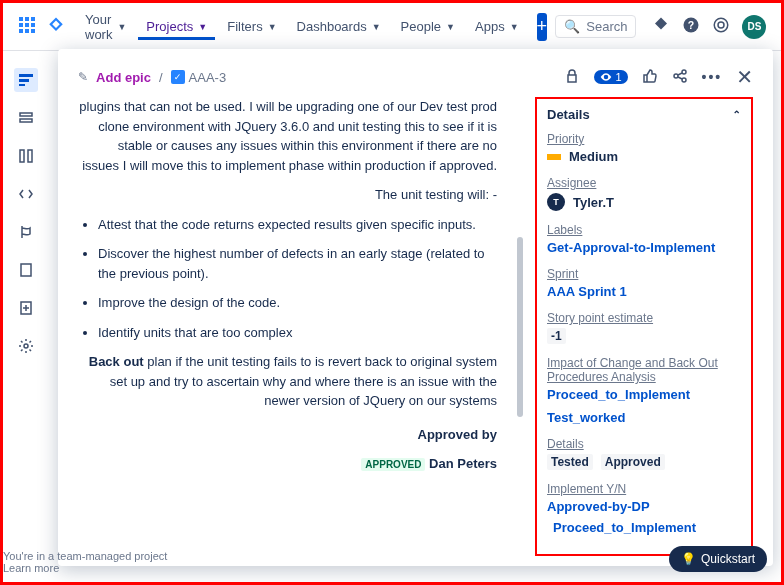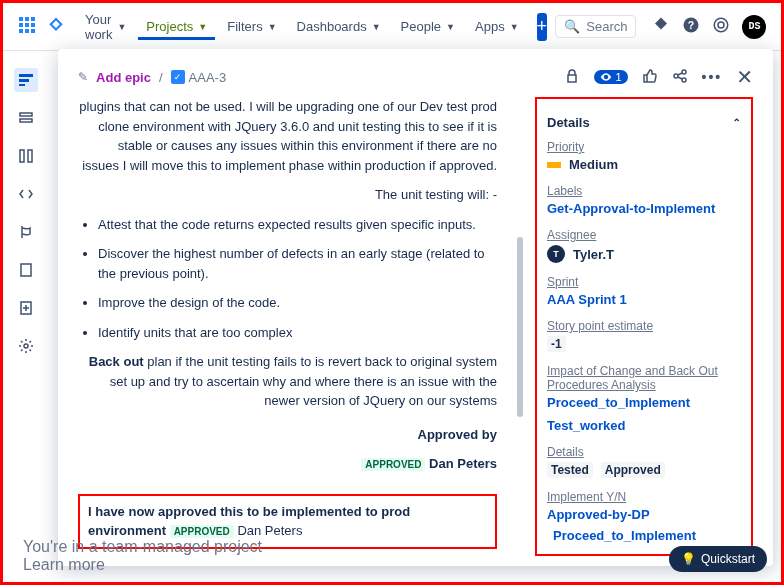--- a/index.html
+++ b/index.html
@@ -1,55 +1,55 @@
 <!DOCTYPE html>
 <html><head>
 <meta charset="utf-8">
 <style>
 * { box-sizing: border-box; margin: 0; padding: 0; }
 body { font-family: -apple-system, BlinkMacSystemFont, 'Segoe UI', sans-serif; font-size: 14px; color: #172B4D; background: #fff; width: 784px; height: 585px; overflow: hidden; border: 3px solid #ff0000; position: relative; }
 .topnav { display: flex; align-items: center; padding: 0 16px; height: 48px; border-bottom: 1px solid #dfe1e6; gap: 4px; }
 .topnav .logo { color: #2684FF; margin-right: 8px; }
 .nav-item { padding: 6px 8px; color: #42526E; font-size: 13px; cursor: pointer; display: flex; align-items: center; gap: 2px; }
-.nav-item.selected { color: #4d7c0f; border-bottom: 3px solid #0052CC; padding-bottom: 3px; }
+.nav-item.selected { color: #4c1d95; border-bottom: 3px solid #0052CC; padding-bottom: 3px; }
 .chev { font-size: 9px; margin-left: 3px; }
 .create-btn { background: #0052CC; color: #fff; width: 28px; height: 28px; border-radius: 3px; display: flex; align-items: center; justify-content: center; font-size: 18px; margin-left: 6px; }
 .spacer { flex: 1; }
 .searchbox { display: flex; align-items: center; background: #fff; border: 1px solid #dfe1e6; border-radius: 4px; padding: 3px 8px; width: 150px; color: #6B778C; gap: 6px; font-size: 13px; }
 .topicons { display: flex; gap: 12px; align-items: center; margin-left: 12px; color: #42526E; }
-.avatar { width: 24px; height: 24px; border-radius: 50%; background: #000000; color: #fff; font-size: 10px; font-weight: bold; display: flex; align-items: center; justify-content: center; font-family: Liberation Mono, monospace; }
+.avatar { width: 24px; height: 24px; border-radius: 50%; background: #0f766e; color: #fff; font-size: 10px; font-weight: bold; display: flex; align-items: center; justify-content: center; }
 .left-rail { position: absolute; left: 3px; top: 51px; width: 40px; display: flex; flex-direction: column; align-items: center; gap: 14px; padding-top: 14px; color: #42526E; }
 .left-rail .rail-icon { width: 24px; height: 24px; display: flex; align-items: center; justify-content: center; }
 .left-rail .rail-icon.active { background: #DEEBFF; border-radius: 3px; color: #0052CC; }
 .modal { position: absolute; left: 55px; top: 46px; right: 8px; bottom: 16px; background: #fff; border-radius: 4px; box-shadow: 0 4px 20px rgba(9,30,66,0.25); display: flex; flex-direction: column; }
 .modal-head { display: flex; align-items: center; padding: 16px 20px 8px 20px; gap: 8px; }
 .breadcrumb { display: flex; align-items: center; gap: 8px; color: #6B778C; font-size: 13px; }
 .pencil { font-size: 12px; }
 .issue-key { color: #6B778C; display: flex; align-items: center; gap: 4px; }
 .issue-icon { width: 14px; height: 14px; background: #2684FF; border-radius: 2px; display: inline-flex; align-items: center; justify-content: center; color: #fff; font-size: 9px; }
 .head-actions { display: flex; gap: 14px; align-items: center; color: #42526E; }
 .watch-pill { background: #0052CC; color: #fff; border-radius: 10px; padding: 1px 6px; font-size: 11px; display: flex; gap: 3px; align-items: center; }
 .modal-body { display: flex; flex: 1; overflow: hidden; padding: 0 20px 10px 20px; gap: 12px; }
 .left-col { flex: 1; overflow-y: auto; padding-right: 8px; font-size: 13px; line-height: 1.5; color: #172B4D; }
 .left-col p { margin-bottom: 10px; text-align: right; }
 .left-col ul { margin: 6px 0 10px 20px; }
 .left-col li { margin-bottom: 10px; }
 .approved-pill { background: #E3FCEF; color: #006644; font-size: 10px; font-weight: bold; padding: 1px 4px; border-radius: 2px; }
 .approved-by { font-weight: bold; margin-top: 14px; }
 .red-box-note { border: 2px solid #ff0000; padding: 6px 8px; margin-top: 20px; }
-.right-col { width: 218px; border: 2px solid #ff0000; padding: 12px 10px; overflow-y: auto; font-size: 12px; }
+.right-col { width: 218px; border: 2px solid #ff0000; padding: 4px 10px; overflow-y: auto; font-size: 12px; }
 .details-head { display: flex; justify-content: space-between; align-items: center; font-weight: 600; color: #172B4D; padding: 4px 0 10px 0; font-size: 13px; }
 .field { margin-bottom: 12px; }
 .field-label { color: #6B778C; font-size: 12px; margin-bottom: 3px; text-decoration: underline; }
 .field-value { color: #172B4D; font-size: 13px; display: flex; align-items: center; gap: 8px; flex-wrap: wrap; font-weight: bold; }
 .priority-icon { width: 14px; height: 4px; border-top: 3px solid #FFAB00; border-bottom: 3px solid #FFAB00; }
 .mini-avatar { width: 18px; height: 18px; border-radius: 50%; background: #172B4D; color: #fff; font-size: 9px; display: flex; align-items: center; justify-content: center; }
 .link-val { color: #0052CC; }
 .tag { background: #F4F5F7; padding: 1px 4px; border-radius: 2px; font-size: 12px; }
-.bottom-text { position: absolute; bottom: 8px; left: 20px; font-size: 16px; color: #6B778C; }
+.bottom-text { position: absolute; bottom: 8px; left: 0; font-size: 11px; color: #6B778C; }
 .quickstart { position: absolute; bottom: 10px; right: 14px; background: #172B4D; color: #fff; padding: 6px 12px; border-radius: 14px; font-size: 12px; display: flex; align-items: center; gap: 5px; }
 .scroll-hint { width: 6px; background: #c1c7d0; border-radius: 3px; }
 </style>
 </head>
 <body>
 
 <div class="topnav">
   <span class="logo">
     <svg width="16" height="16" viewBox="0 0 16 16">
         <g fill="currentColor">
@@ -214,52 +214,49 @@
       <ul>
         <li>Attest that the code returns expected results given specific inputs.</li>
         <li>Discover the highest number of defects in an early stage (related to the previous point).</li>
         <li>Improve the design of the code.</li>
         <li>Identify units that are too complex</li>
       </ul>
       <p><b>Back out</b><span> plan if the unit testing fails to is revert back to original system set up and try to ascertain why and where there is an issue with the newer version of JQuery on our systems</span></p>
       <p class="approved-by">Approved by</p>
       <p><span class="approved-pill">APPROVED</span> <b>Dan Peters</b></p>
 
-      <div class="red-box-note">
-        <b>I have now approved this to be implemented to prod environment</b> <span class="approved-pill">APPROVED</span> <span>Dan Peters</span>
-      </div>
 
     </div>
 
     <div class="scroll-hint" style="height:180px;align-self:center"></div>
 
     <div class="right-col">
       <div class="details-head">
         <span>Details</span>
         <span style="font-size:10px">⌃</span>
       </div>
       <div class="field">
         <div class="field-label">Priority</div>
         <div class="field-value">
             <span class="priority-icon"></span>
             <span>Medium</span>
           </div>
       </div>
       <div class="field">
-        <div class="field-label">Labels</div>
-        <div class="field-value link-val">Get-Approval-to-Implement</div>
-      </div>
-      <div class="field">
         <div class="field-label">Assignee</div>
         <div class="field-value">
             <span class="mini-avatar">T</span>
             <span>Tyler.T</span>
           </div>
       </div>
       <div class="field">
+        <div class="field-label">Labels</div>
+        <div class="field-value link-val">Get-Approval-to-Implement</div>
+      </div>
+      <div class="field">
         <div class="field-label">Sprint</div>
         <div class="field-value link-val">AAA Sprint 1</div>
       </div>
       <div class="field">
         <div class="field-label">Story point estimate</div>
         <div class="field-value">
             <span class="tag">-1</span>
           </div>
       </div>
       <div class="field">

